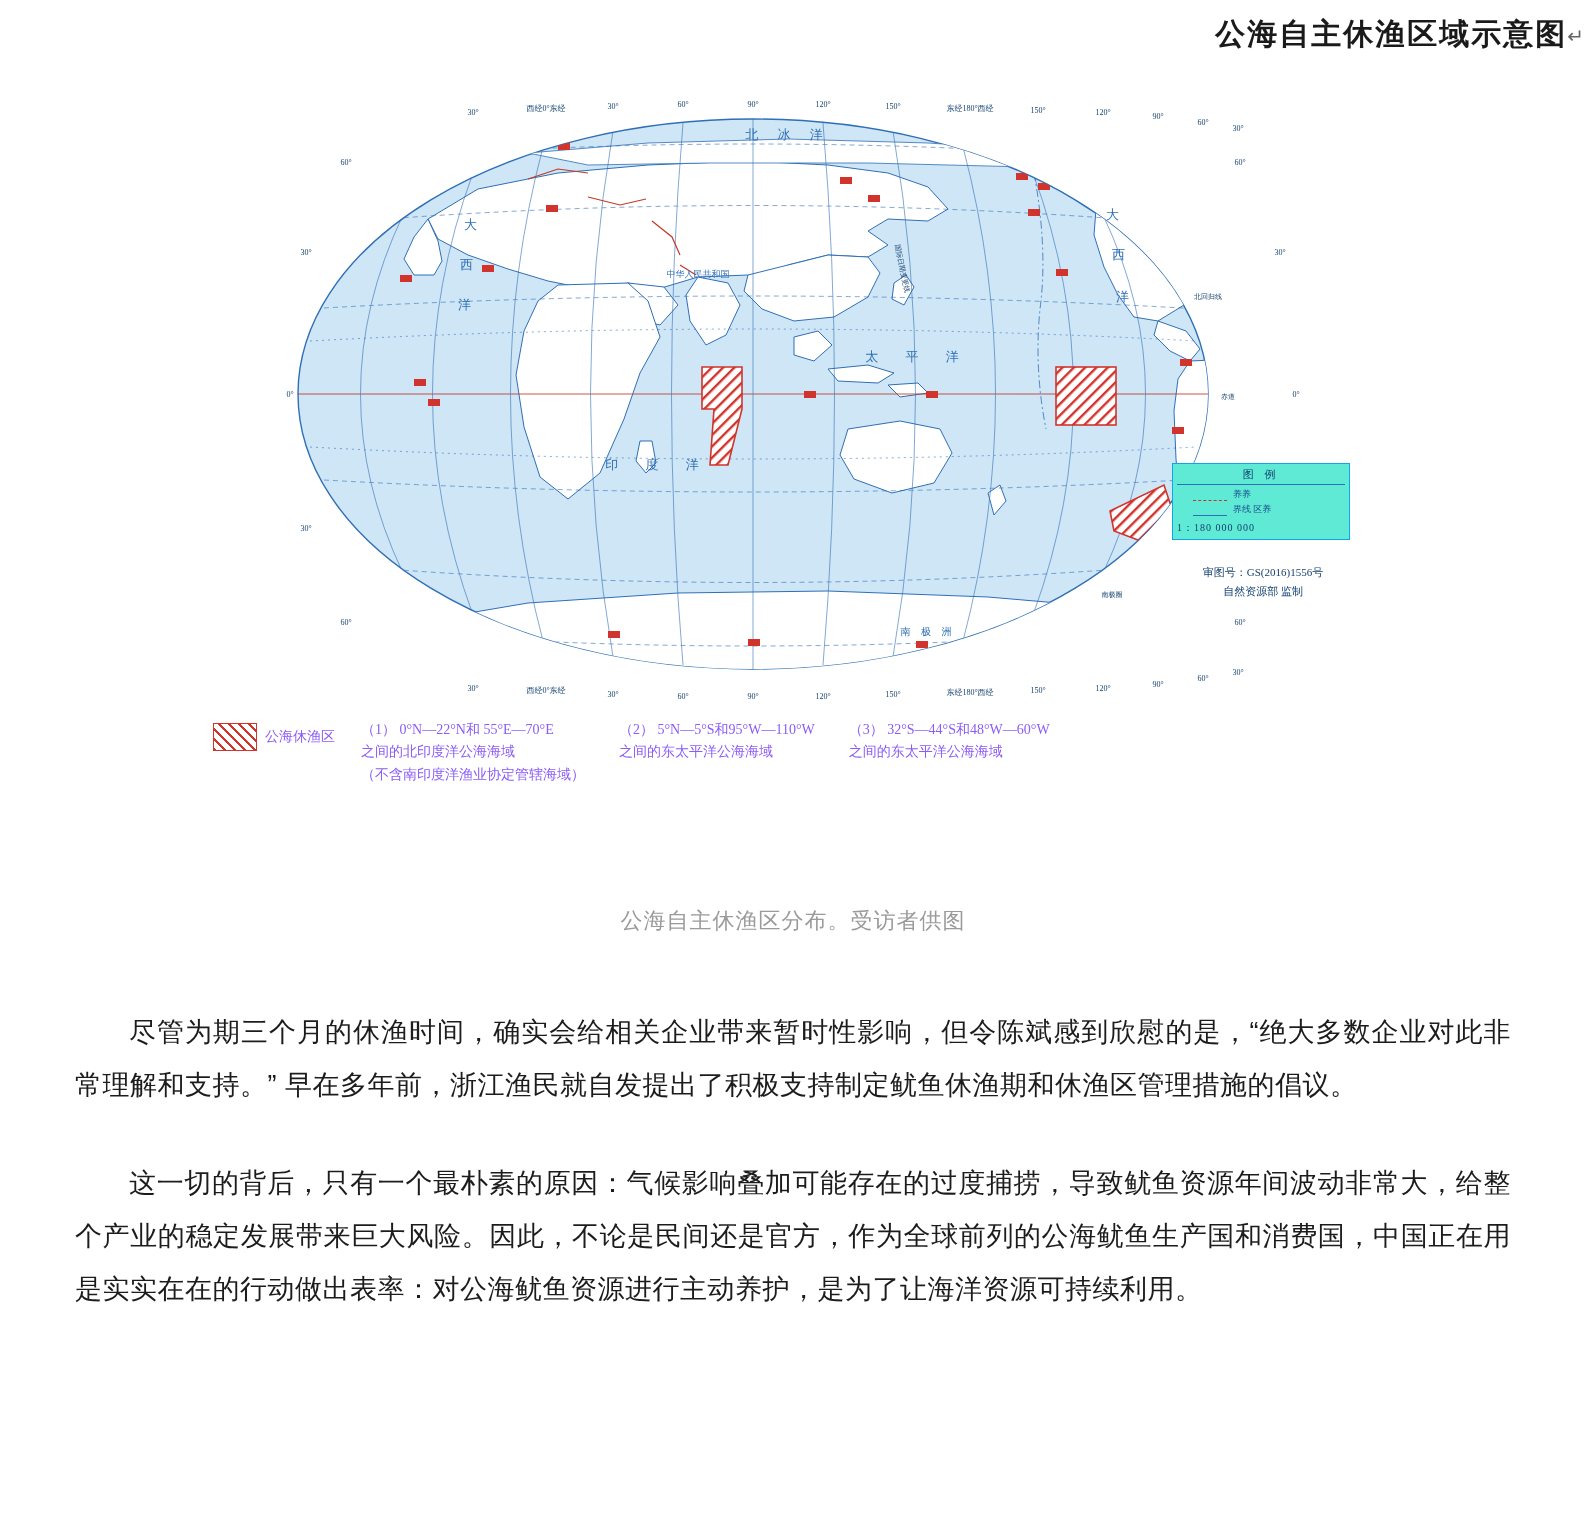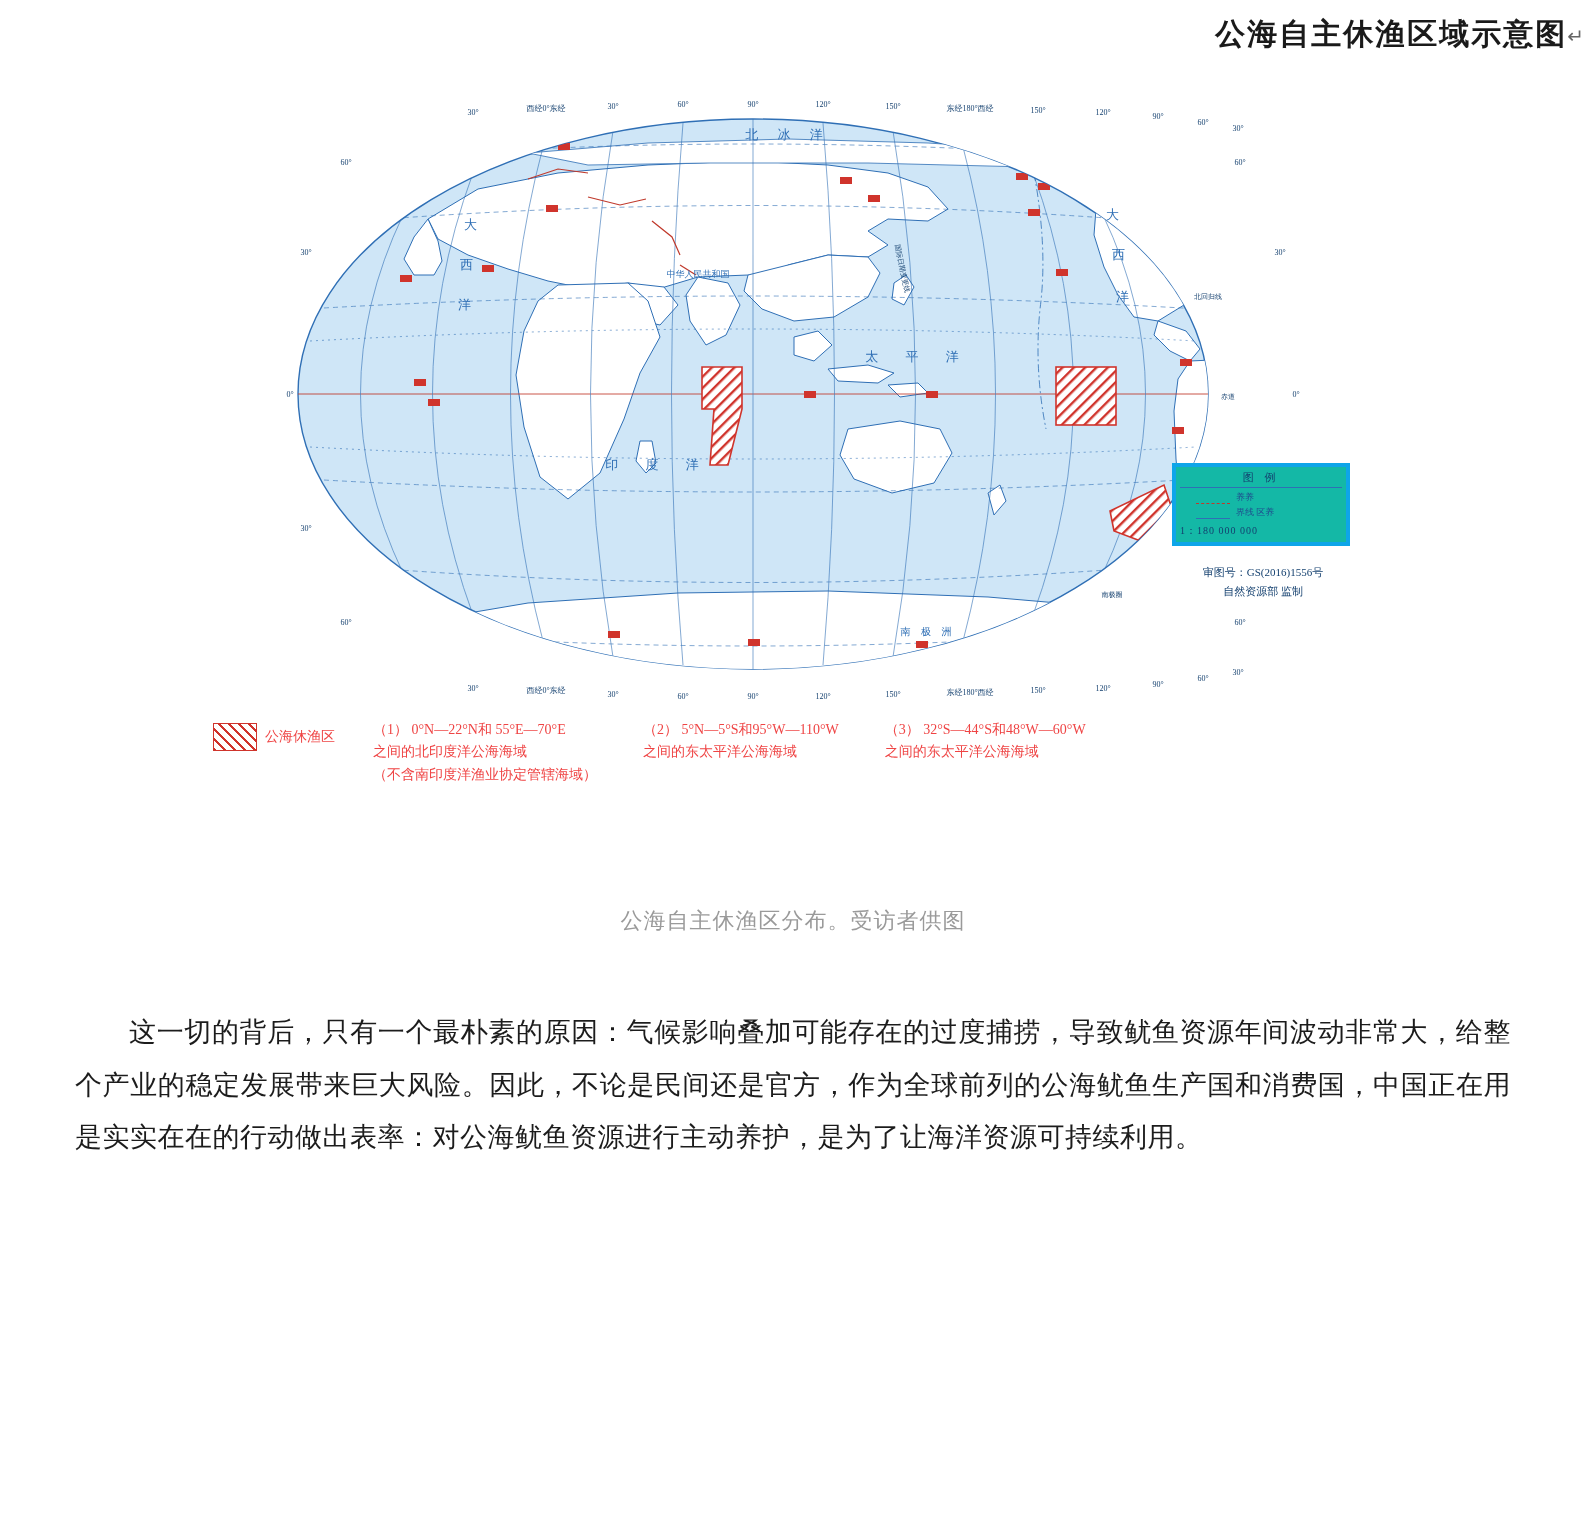--- a/index.html
+++ b/index.html
@@ -50,22 +50,22 @@
     width: 1130px;
     height: 640px;
   }
 
   
   .legend-box {
     position: absolute;
     right: 8px;
     top: 394px;
     width: 178px;
-    border: 4px solid #0ea5e9;
-    background: #14b8a6;
+    border: 1px solid #0ea5e9;
+    background: #5eead4;
     font-family: "Liberation Serif", serif;
     font-size: 9px;
     color: #1f4f8f;
     padding: 3px 4px 4px 4px;
     box-sizing: border-box;
   }
   .legend-title {
     text-align: center;
     font-size: 11px;
     letter-spacing: 4px;
@@ -106,23 +106,22 @@
     text-align: center;
     line-height: 1.7;
   }
 
   
   .annot {
     width: 1160px;
     margin: 6px auto 9px auto;
     display: flex;
     align-items: flex-start;
-    gap: 12px;
     font-family: "Liberation Serif", serif;
-    color: #ef4444;
+    color: #8b5cf6;
   }
   .annot-key {
     display: flex;
     align-items: center;
     gap: 8px;
     padding-top: 8px;
     white-space: nowrap;
   }
   .hatch-swatch {
     width: 42px;
@@ -413,16 +412,17 @@
       <div class="annot-col c3">
         <div>（3） 32°S—44°S和48°W—60°W</div>
         <div>之间的东太平洋公海海域</div>
       </div>
     </div>
 
     <div class="caption">公海自主休渔区分布。受访者供图</div>
   </div>
 
   <div class="article">
+    <p class="para">尽管为期三个月的休渔时间，确实会给相关企业带来暂时性影响，但令陈斌感到欣慰的是，“绝大多数企业对此非常理解和支持。” 早在多年前，浙江渔民就自发提出了积极支持制定鱿鱼休渔期和休渔区管理措施的倡议。</p>
     <p class="para">这一切的背后，只有一个最朴素的原因：气候影响叠加可能存在的过度捕捞，导致鱿鱼资源年间波动非常大，给整个产业的稳定发展带来巨大风险。因此，不论是民间还是官方，作为全球前列的公海鱿鱼生产国和消费国，中国正在用是实实在在的行动做出表率：对公海鱿鱼资源进行主动养护，是为了让海洋资源可持续利用。</p>
   </div>
 
 </div>
 
 </body></html>

